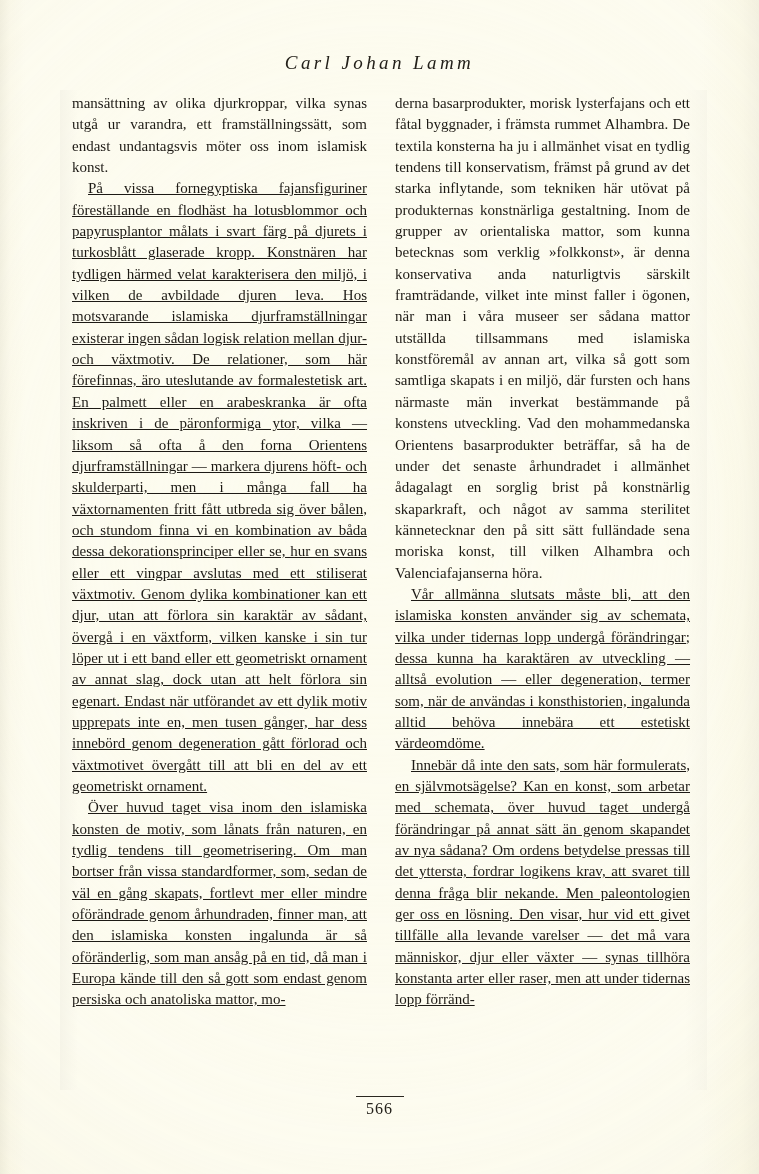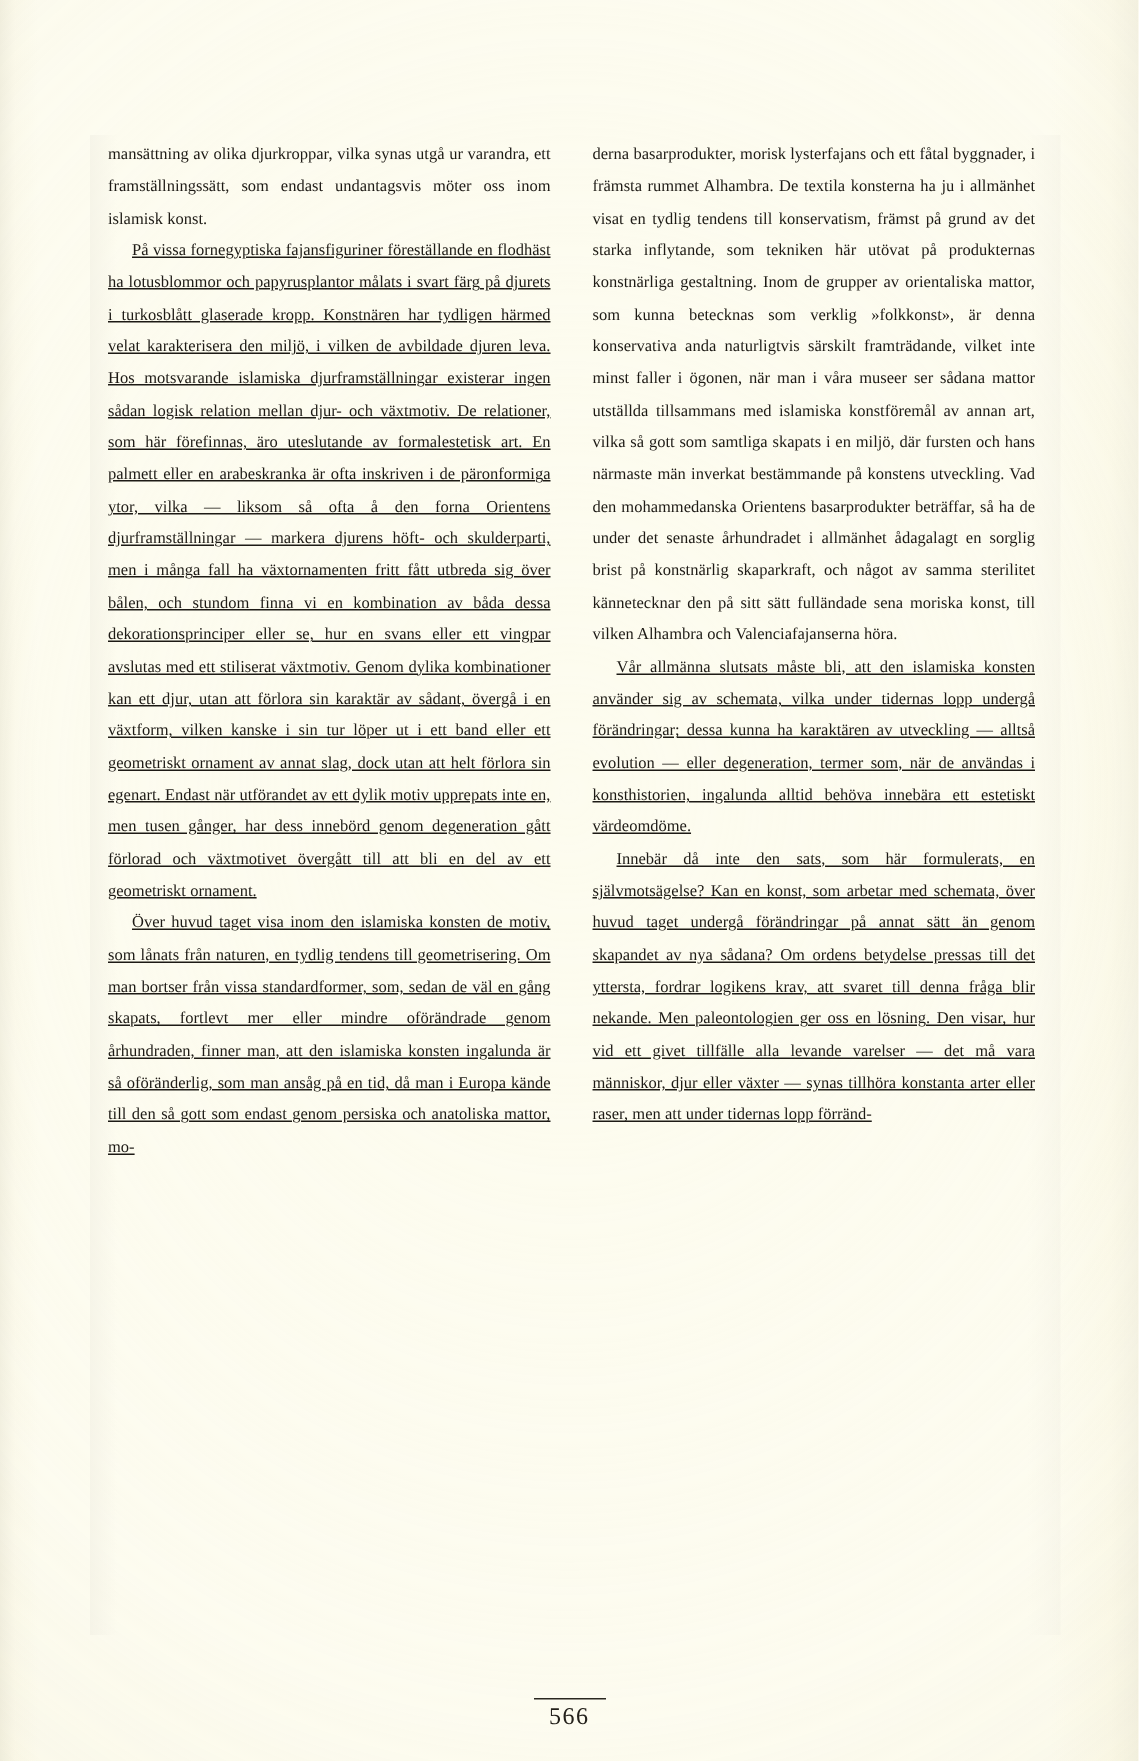--- a/index.html
+++ b/index.html
@@ -64,37 +64,37 @@
   }
 
   .column {
     width: 295px;
   }
 
   p.para {
     margin: 0;
     text-align: justify;
     text-align-last: left;
-    font-size: 11px;
+    font-size: 15px;
     line-height: 21.35px;
     color: #1d1a15;
     hyphens: none;
     word-spacing: 0.1px;
   }
 
   p.indent {
     text-indent: 16px;
     text-decoration: underline;
   }
 
   .page-number-wrap {
     position: absolute;
     left: 0;
     right: 0;
-    top: 1132px;
+    top: 1096px;
     text-align: center;
   }
 
   .page-rule {
     width: 48px;
     height: 1px;
     background: #2a2720;
     margin: 0 auto 3px auto;
   }
 
@@ -126,20 +126,21 @@
 </style>
 </head>
 <body>
 
 <div class="page">
 
   <div class="paper-grain"></div>
   <div class="ink-fade-left"></div>
   <div class="ink-fade-right"></div>
 
+  <div class="running-head">Carl Johan Lamm</div>
 
   <div class="columns">
 
     <div class="column">
       <p class="para">mansättning av olika djurkroppar, vilka synas utgå ur varandra, ett framställningssätt, som endast undantagsvis möter oss inom islamisk konst.</p>
       <p class="para indent">På vissa fornegyptiska fajansfiguriner föreställande en flodhäst ha lotusblommor och papyrusplantor målats i svart färg på djurets i turkosblått glaserade kropp. Konstnären har tydligen härmed velat karakterisera den miljö, i vilken de avbildade djuren leva. Hos motsvarande islamiska djurframställningar existerar ingen sådan logisk relation mellan djur- och växtmotiv. De relationer, som här förefinnas, äro uteslutande av formalestetisk art. En palmett eller en arabeskranka är ofta inskriven i de päronformiga ytor, vilka — liksom så ofta å den forna Orientens djurframställningar — markera djurens höft- och skulderparti, men i många fall ha växtornamenten fritt fått utbreda sig över bålen, och stundom finna vi en kombination av båda dessa dekorationsprinciper eller se, hur en svans eller ett vingpar avslutas med ett stiliserat växtmotiv. Genom dylika kombinationer kan ett djur, utan att förlora sin karaktär av sådant, övergå i en växtform, vilken kanske i sin tur löper ut i ett band eller ett geometriskt ornament av annat slag, dock utan att helt förlora sin egenart. Endast när utförandet av ett dylik motiv upprepats inte en, men tusen gånger, har dess innebörd genom degeneration gått förlorad och växtmotivet övergått till att bli en del av ett geometriskt ornament.</p>
       <p class="para indent">Över huvud taget visa inom den islamiska konsten de motiv, som lånats från naturen, en tydlig tendens till geometrisering. Om man bortser från vissa standardformer, som, sedan de väl en gång skapats, fortlevt mer eller mindre oförändrade genom århundraden, finner man, att den islamiska konsten ingalunda är så oföränderlig, som man ansåg på en tid, då man i Europa kände till den så gott som endast genom persiska och anatoliska mattor, mo-</p>
     </div>
 
     <div class="column">

